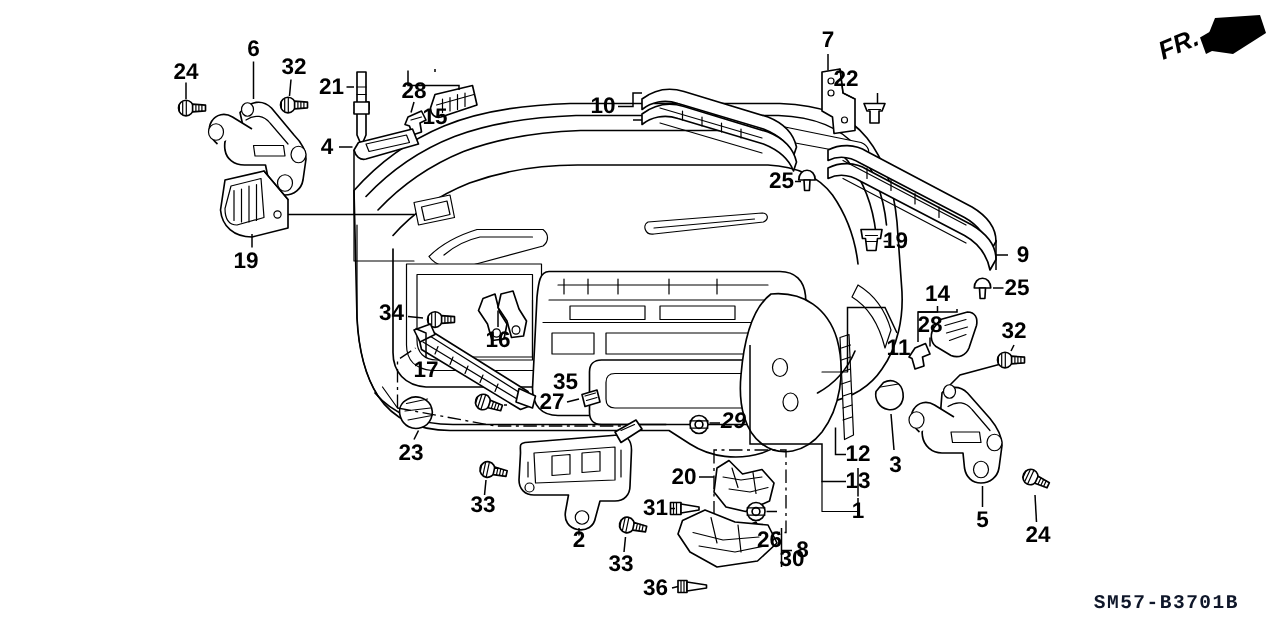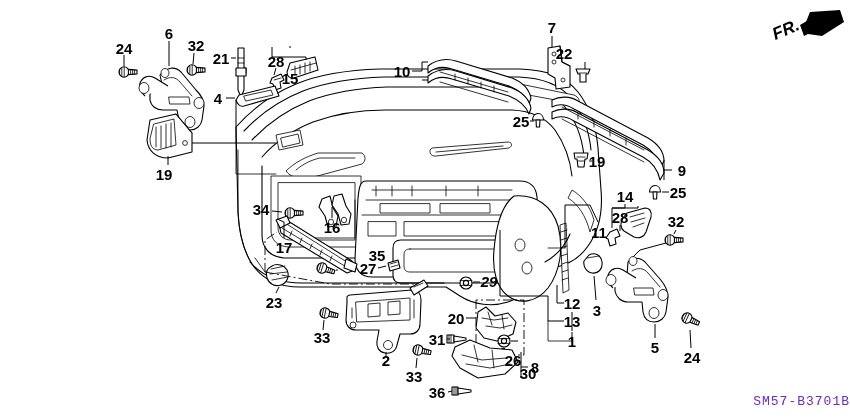--- a/index.html
+++ b/index.html
@@ -27,27 +27,27 @@
     font-size: 15px;
     font-weight: bold;
     color: #000000;
     line-height: 1;
     white-space: nowrap;
     transform: translate(-50%, -50%);
     letter-spacing: 0px;
   }
   #part-number {
     position: absolute;
-    right: 0;
+    right: 24px;
     bottom: 8px;
     font-family: "Liberation Mono", monospace;
     font-size: 13px;
-    font-weight: normal;
+    font-weight: bold;
     letter-spacing: 1px;
-    color: #6d28d9;
+    color: #0f172a;
     white-space: nowrap;
   }
   #fr-label {
     position: absolute;
     left: 786px;
     top: 30px;
     transform: translate(-50%, -50%) rotate(-23deg);
     font-family: "Liberation Sans", sans-serif;
     font-size: 17px;
     font-weight: bold;

